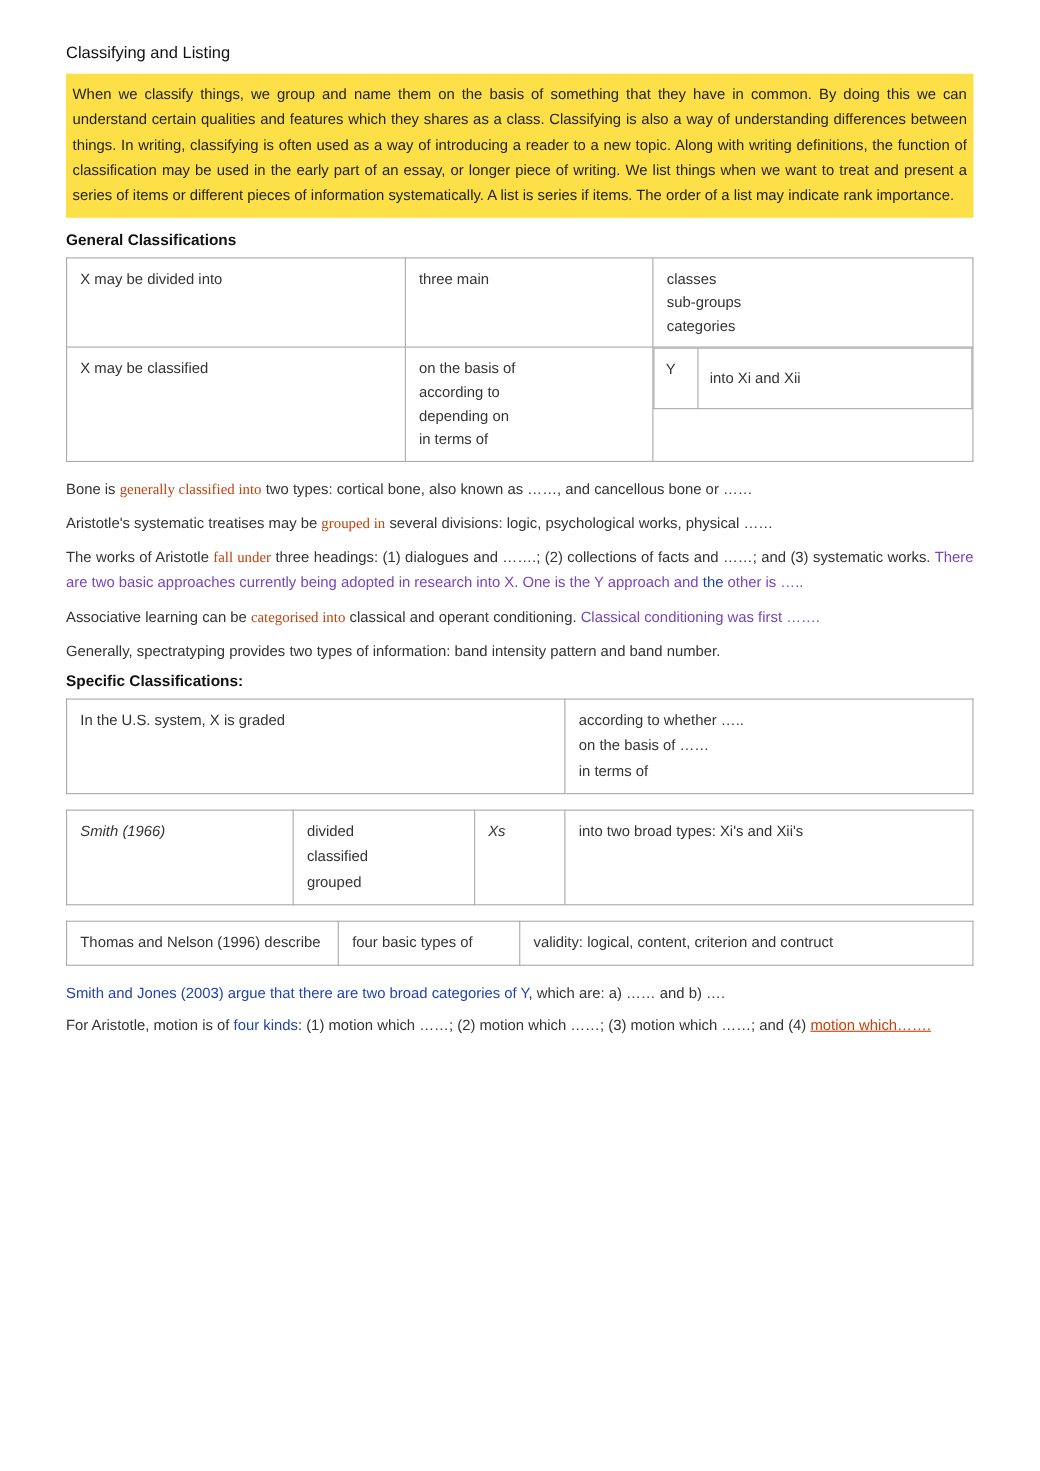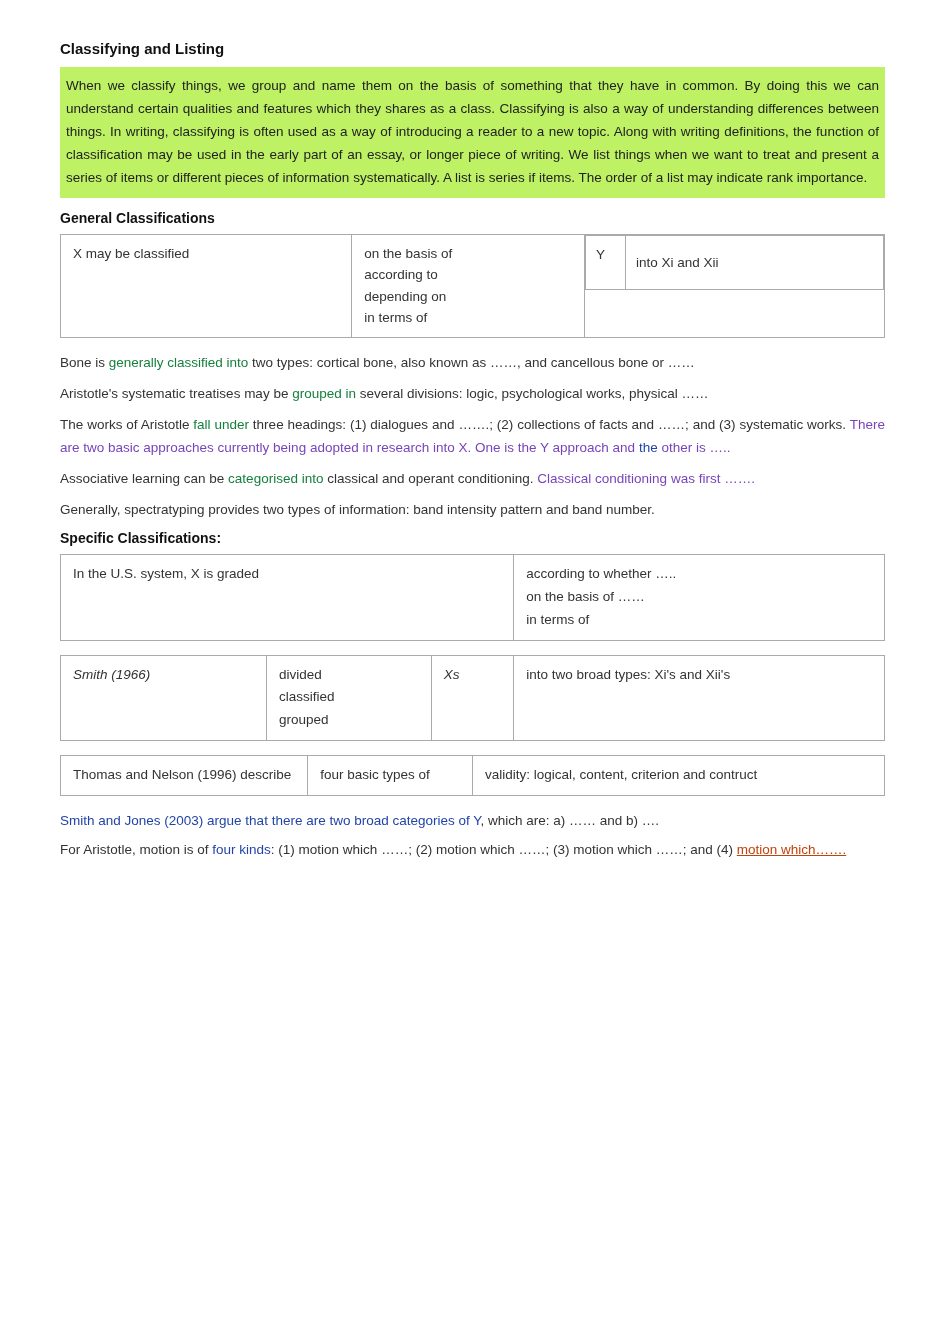--- a/index.html
+++ b/index.html
@@ -12,28 +12,28 @@
       background: #ffffff;
       font-family: Arial, sans-serif;
       font-size: 14px;
       color: #222222;
       padding: 40px 60px;
       width: 945px;
       min-height: 1337px;
     }
 
     .page-title {
-      font-weight: bold;
+      font-weight: normal;
       font-size: 15px;
       margin-bottom: 10px;
       color: #111111;
     }
 
     .highlighted-paragraph {
-      background-color: #bef264;
+      background-color: #fde047;
       padding: 8px 6px;
       line-height: 1.7;
       margin-bottom: 12px;
       text-align: justify;
       color: #222222;
       font-size: 13.5px;
     }
 
     .section-title {
       font-weight: bold;
@@ -59,21 +59,22 @@
 
     .example-text {
       font-size: 13.5px;
       line-height: 1.7;
       margin-bottom: 8px;
       text-align: justify;
       color: #333333;
     }
 
     .example-text .highlight-blue {
-      color: #15803d;
+      color: #c2410c;
+      font-family: Liberation Serif, serif;
     }
 
     .example-text .highlight-purple {
       color: #7744bb;
     }
 
     .specific-table {
       width: 100%;
       border-collapse: collapse;
       margin-bottom: 14px;
@@ -110,20 +111,25 @@
 <body>
 
 <h1 class="page-title">Classifying and Listing</h1>
 
 <p class="highlighted-paragraph">When we classify things, we group and name them on the basis of something that they have in common. By doing this we can understand certain qualities and features which they shares as a class. Classifying is also a way of understanding differences between things. In writing, classifying is often used as a way of introducing a reader to a new topic. Along with writing definitions, the function of classification may be used in the early part of an essay, or longer piece of writing. We list things when we want to treat and present a series of items or different pieces of information systematically. A list is series if items. The order of a list may indicate rank importance.</p>
 
 <p class="section-title">General Classifications</p>
 
 <table class="classification-table">
   <tbody>
+    <tr>
+      <td>X may be divided into</td>
+      <td>three main</td>
+      <td>classes<br>sub-groups<br>categories</td>
+    </tr>
     <tr>
       <td>X may be classified</td>
       <td>on the basis of<br>according to<br>depending on<br>in terms of</td>
       <td style="padding:0;">
         <table style="width:100%; border-collapse:collapse; height:100%;">
           <tbody>
               <tr>
             <td style="border-right:1px solid #aaaaaa; padding:8px 10px; width:40px;">Y</td>
             <td style="padding:16px 10px;">into Xi and Xii</td>
           </tr>

